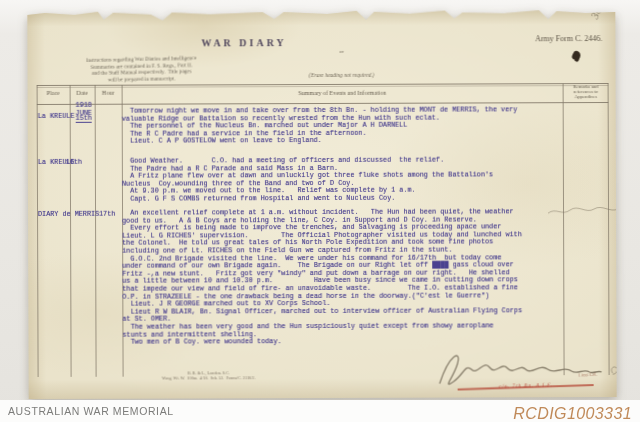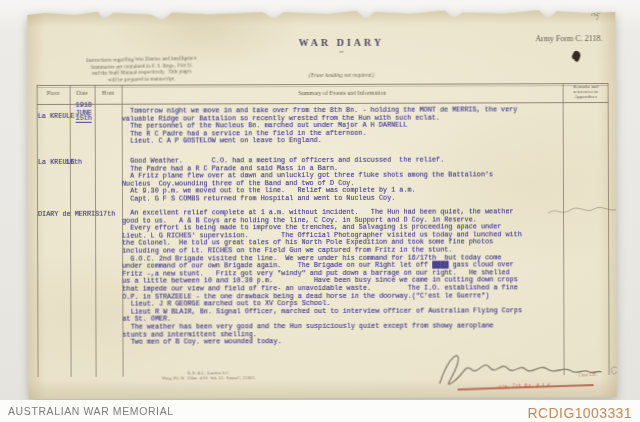--- a/index.html
+++ b/index.html
@@ -14,21 +14,21 @@
       radial-gradient(140px 60px at 30% 4%, rgba(196,178,130,.28), transparent 70%),
       radial-gradient(220px 120px at 85% 45%, rgba(205,190,150,.18), transparent 70%),
       radial-gradient(180px 90px at 12% 78%, rgba(200,185,140,.16), transparent 70%),
       radial-gradient(520px 300px at 50% 45%, rgba(255,252,238,.35), transparent 80%),
       linear-gradient(90deg, rgba(180,160,115,.30), rgba(180,160,115,0) 3%, rgba(180,160,115,0) 97%, rgba(180,160,115,.32)),
       linear-gradient(180deg, rgba(170,150,105,.38), rgba(170,150,105,0) 4%, rgba(170,150,105,0) 95%, rgba(170,150,105,.28));
     clip-path:polygon(0% 4px,3% 2px,8% 4px,12% 1px,13% 9px,14.6% 2px,21% 4px,23% 10px,24.6% 2px,
       31% 4px,40% 2px,42% 9px,43.6% 2px,51% 4px,56% 1px,57.6% 10px,59% 2px,65% 4px,71% 1px,
       72.6% 9px,74% 3px,81% 4px,87% 1px,88.6% 10px,90% 2px,95% 4px,100% 3px,100% 100%,0% 100%);}
   .page *{position:absolute;}
-  .title1{left:174px;top:27px;width:280px;text-align:center;font-size:10px;font-weight:bold;
+  .title1{left:174px;top:27px;width:280px;font-size:10px;font-weight:bold;
           letter-spacing:3px;color:#52495e;}
   .title-or{left:174px;top:39px;width:280px;text-align:center;font-size:5px;color:#6a6253;}
   .title2{left:174px;top:46px;width:280px;text-align:center;font-size:11px;font-weight:bold;
           letter-spacing:2px;color:#52495e;}
   .subtitle{left:174px;top:62px;width:280px;text-align:center;font-size:5.5px;font-style:italic;color:#746c5c;}
   .armyform{left:437px;top:25px;width:138px;text-align:right;font-size:8px;color:#5d5446;}
   .instructions{left:14px;top:45px;width:200px;text-align:center;font-size:5.4px;line-height:6.6px;
           color:#6f685a;transform:rotate(-1deg);white-space:pre-wrap;}
   .imprint{left:95px;top:361px;width:170px;text-align:center;font-size:4.2px;line-height:4.9px;
           color:rgba(110,100,85,.85);white-space:pre-wrap;}
@@ -54,31 +54,31 @@
             border-radius:45% 60% 50% 40%;transform:rotate(24deg);
             box-shadow:2px 3px 0 -2px #352b20;}
   .stamp-red{left:432px;top:373px;width:130px;text-align:center;font-size:5.5px;letter-spacing:.8px;
              color:rgba(180,58,45,.8);font-style:italic;transform:rotate(-1.5deg);}
   .sig-rank{left:550px;top:363px;font-size:4.6px;color:rgba(150,88,70,.75);transform:rotate(-3deg);}
   svg{overflow:visible;}
   
   .footer{position:absolute;left:0;top:400px;width:640px;height:22px;background:#fcfcfb;
           font-family:"Liberation Sans","DejaVu Sans",sans-serif;}
   .footer-left{position:absolute;left:8px;top:5px;font-size:10.5px;letter-spacing:.6px;color:#7c7c7a;}
-  .footer-right{position:absolute;right:8px;top:5px;font-size:14px;letter-spacing:.4px;color:#c08a59;}
+  .footer-right{position:absolute;right:8px;top:5px;font-size:16px;letter-spacing:.4px;color:#c08a59;font-style:italic;}
 </style>
 </head>
 <body>
 
 <div id="canvas">
   <div class="page-wrap">
     <div class="page">
 
       <div class="corner-num">36</div>
-      <div class="armyform">Army Form C. 2118.</div>
+      <div class="armyform">Army Form C. 2446.</div>
       <div class="ink-mark"></div>
       <div class="title1">WAR DIARY</div>
       <div class="title-or">or</div>
       <div class="subtitle">(Erase heading not required.)</div>
       <div class="instructions">Instructions regarding War Diaries and Intelligence
 Summaries are contained in F. S. Regs., Part II.
 and the Staff Manual respectively.  Title pages
 will be prepared in manuscript.</div>
 
       <div class="hline" style="top:74px"></div>

